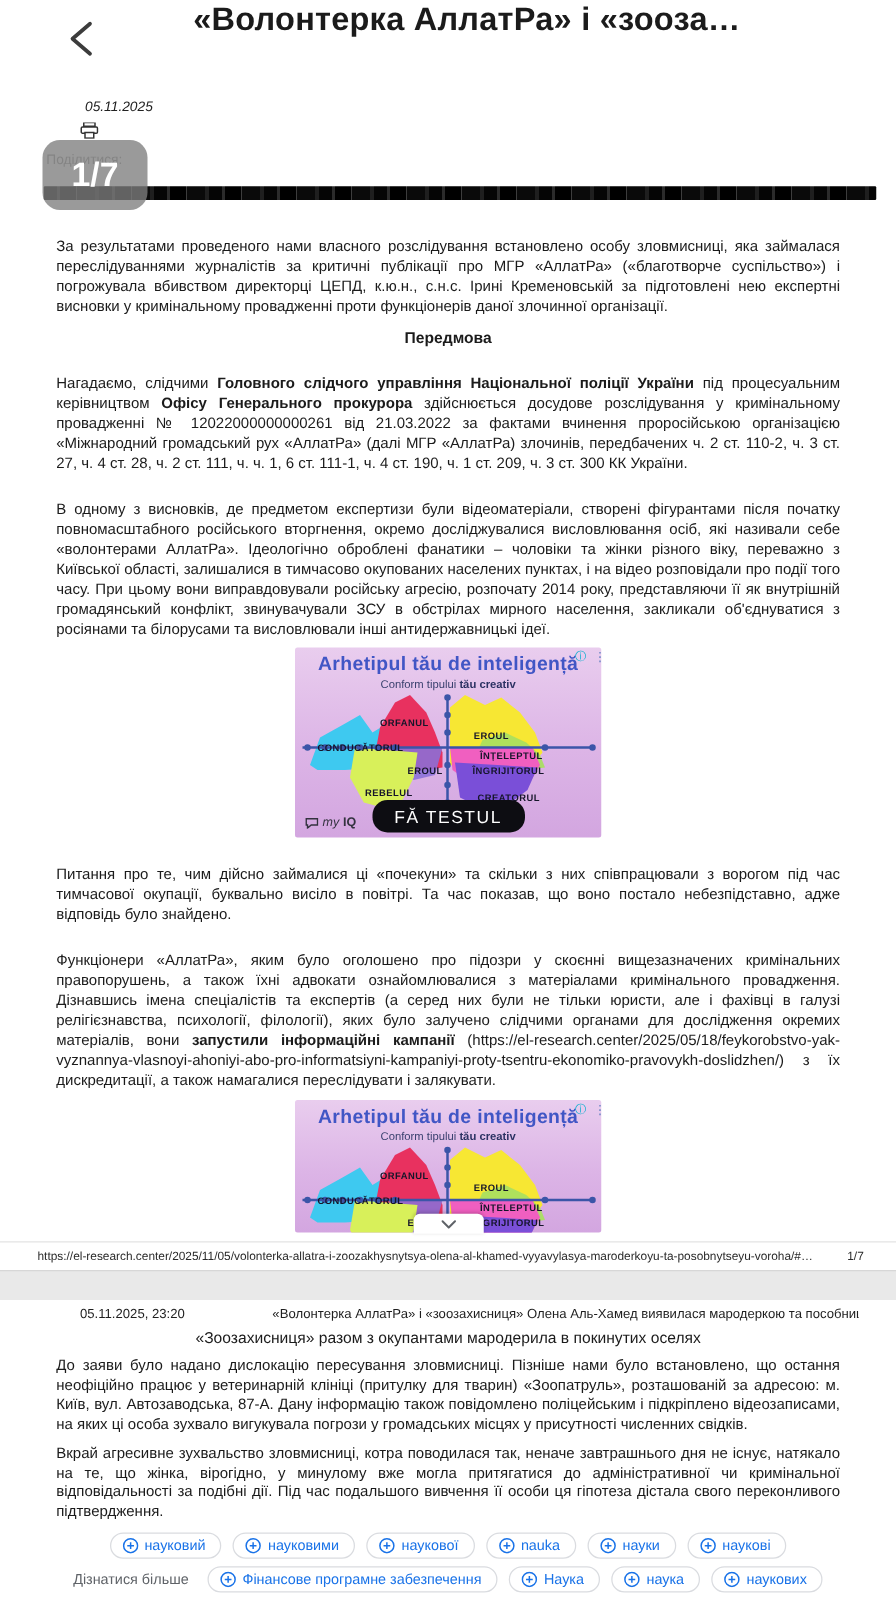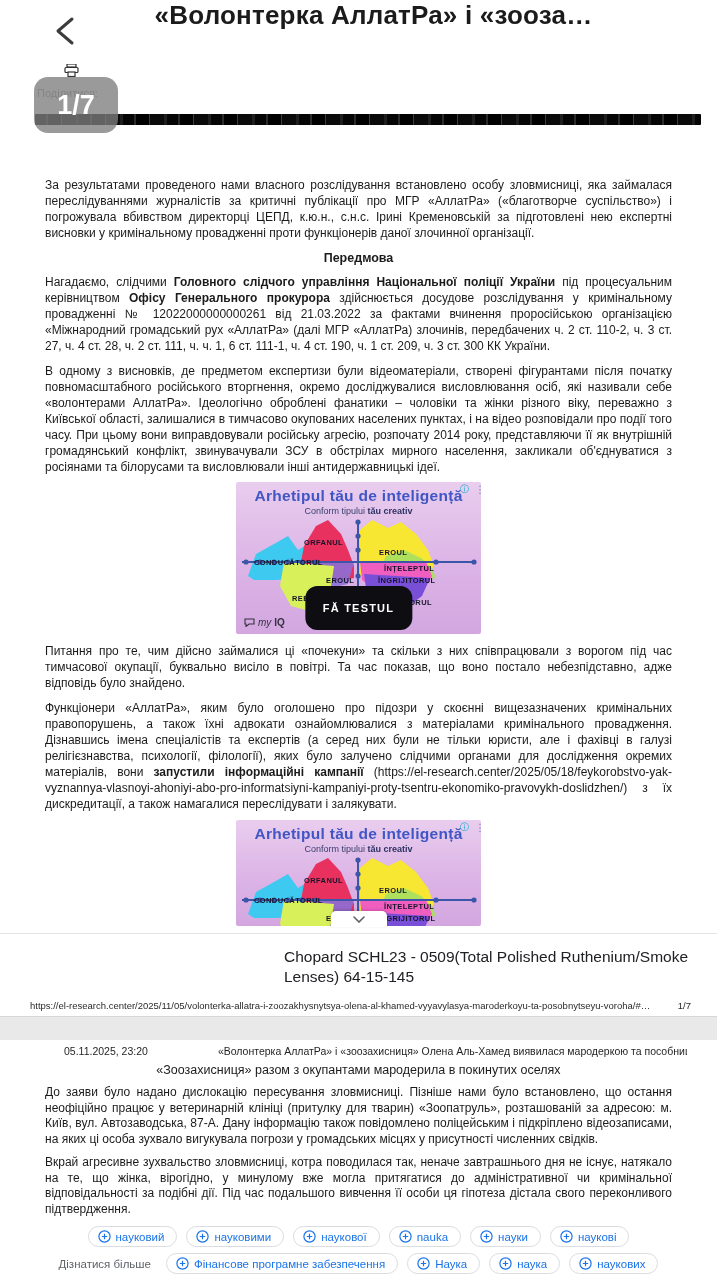--- a/index.html
+++ b/index.html
@@ -18,39 +18,39 @@
   .share-label { position:absolute; left:37px; top:6px; font-size:11px; color:#9a9a9a; }
   .smudge { position:absolute; left:35px; right:16px; top:33px; height:11px;
     background:repeating-linear-gradient(90deg,#050505 0 11px,#2b2b2b 11px 13px,#000 13px 26px,#3d3d3d 26px 27px,#0a0a0a 27px 41px,#1f1f1f 41px 44px);
     border-radius:1px; }
   .page-badge { position:absolute; left:34px; top:-4px; width:84px; height:56px;
     background:rgba(125,125,125,.78); border-radius:14px; color:#fff;
     font-size:27px; font-weight:bold; display:flex; align-items:center; justify-content:center; }
   
   .page1 { position:absolute; left:0; top:168px; width:717px; height:836px; overflow:hidden; }
   .art { margin:0 45px; }
-  .art p { font-size:12px; line-height:16px; text-align:justify; margin-top:9px; }
+  .art p { font-size:12px; line-height:16px; text-align:justify; margin-top:21px; }
   .center-h { text-align:center; font-weight:bold; font-size:12.5px; margin-top:10px; }
   
   .quiz { position:relative; width:245px; margin:7px auto 0 auto; height:152px;
     background:linear-gradient(180deg,#e9cdee 0%,#dcb4e6 55%,#d3a6e0 100%); overflow:hidden; border-radius:2px; }
   .quiz.cut { height:106px; }
   .quiz-ic { position:absolute; top:2px; right:3px; font-size:9px; color:#00aecd; line-height:10px; }
   .quiz-dots { position:absolute; top:2px; right:-4px; font-size:10px; color:#5f7fbf; }
   .quiz-t { margin-top:5px; text-align:center; font-size:15.5px; font-weight:bold; color:#4156c5; letter-spacing:.3px; }
   .quiz-s { text-align:center; font-size:9px; color:#39406e; margin-top:1px; }
   .quiz-s b { color:#2c3263; }
   .blobs { position:absolute; left:0; top:36px; width:245px; height:92px; }
   .qlbl { position:absolute; font-size:7.5px; font-weight:800; color:#15152a; letter-spacing:.4px; white-space:nowrap; }
   .brand { position:absolute; left:8px; bottom:6px; font-size:10px; color:#33323f; display:flex; align-items:center; gap:3px; }
   .brand .my { font-style:italic; }
   .brand .iq { font-weight:bold; }
   .cta { position:absolute; left:50%; transform:translateX(-50%); bottom:4px;
-    background:#0d0d12; color:#fff; font-size:11px; font-weight:bold; letter-spacing:1.2px;
-    padding:16px 18px; border-radius:12px; white-space:nowrap; }
+    background:#0d0d12; color:#fff; font-size:14px; font-weight:normal; letter-spacing:1.2px;
+    padding:5px 18px; border-radius:12px; white-space:nowrap; }
   .quiz-wrap2 { position:relative; margin-top:8px; }
   .collapse-tab { position:absolute; left:50%; transform:translateX(-50%); bottom:-1px;
     width:56px; height:16px; background:#fff; border-radius:5px 5px 0 0;
     box-shadow:0 -1px 3px rgba(0,0,0,.18); display:flex; align-items:center; justify-content:center; cursor:pointer; }
   
   .prod { border-top:1px solid #e4e4e4; margin-top:7px; padding:13px 28px 0 284px; }
   .prod-t { font-size:15.5px; color:#202124; line-height:1.32; font-weight:400; }
   .prod-prices { margin-top:7px; font-size:11.5px; color:#5f6368; }
   .old-price { margin-left:8px; color:#80868b; text-decoration:line-through; }
   
@@ -78,20 +78,21 @@
 <div id="screen">
 
   
   <div class="hdr">
     <svg class="back" viewBox="0 0 26 30">
       <polyline points="20,3 6,15 20,27" fill="none" stroke="#3c3c3c" stroke-width="3" stroke-linecap="round" stroke-linejoin="round"></polyline>
     </svg>
     <div class="hdr-title">«Волонтерка АллатРа» і «зооза…</div>
   </div>
 
+  <div class="date-line">05.11.2025</div>
 
   <svg class="print-ic" viewBox="0 0 15 13">
     <rect x="3" y="0" width="9" height="3" fill="none" stroke="#333" stroke-width="1.2"></rect>
     <rect x="1" y="3.5" width="13" height="5" rx="1" fill="none" stroke="#333" stroke-width="1.2"></rect>
     <rect x="4" y="8" width="7" height="4.5" fill="#fff" stroke="#333" stroke-width="1.2"></rect>
   </svg>
 
   <div class="share-zone">
     <div class="share-label">Поділитися:</div>
     <div class="smudge"></div>

